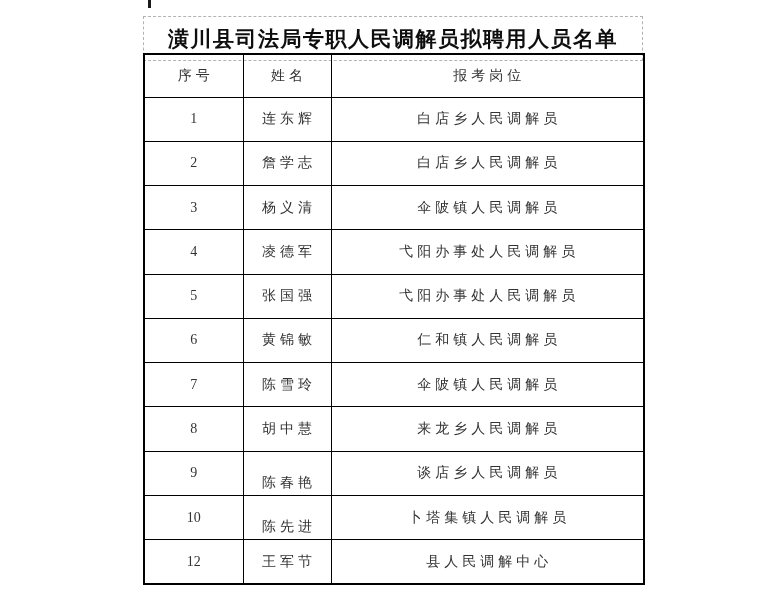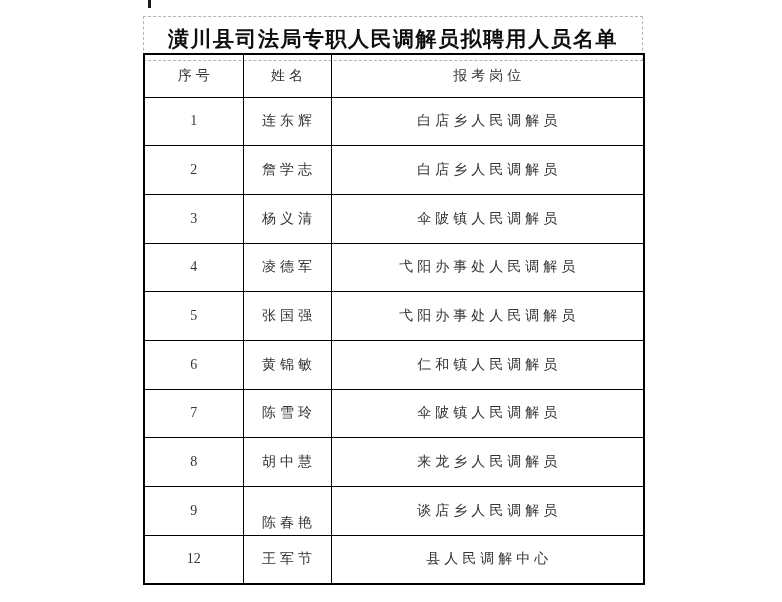--- a/index.html
+++ b/index.html
@@ -139,20 +139,25 @@
       <td class="num">8</td>
       <td class="cjk">胡中慧</td>
       <td class="cjk">来龙乡人民调解员</td>
     </tr>
         <tr>
       <td class="num">9</td>
       <td class="cjk name-bottom">陈春艳</td>
       <td class="cjk">谈店乡人民调解员</td>
     </tr>
         <tr>
+      <td class="num">10</td>
+      <td class="cjk name-bottom">陈先进</td>
+      <td class="cjk">卜塔集镇人民调解员</td>
+    </tr>
+        <tr>
       <td class="num">12</td>
       <td class="cjk">王军节</td>
       <td class="cjk">县人民调解中心</td>
     </tr>
       </tbody>
   </table>
 
 </div>
 
 </body></html>

